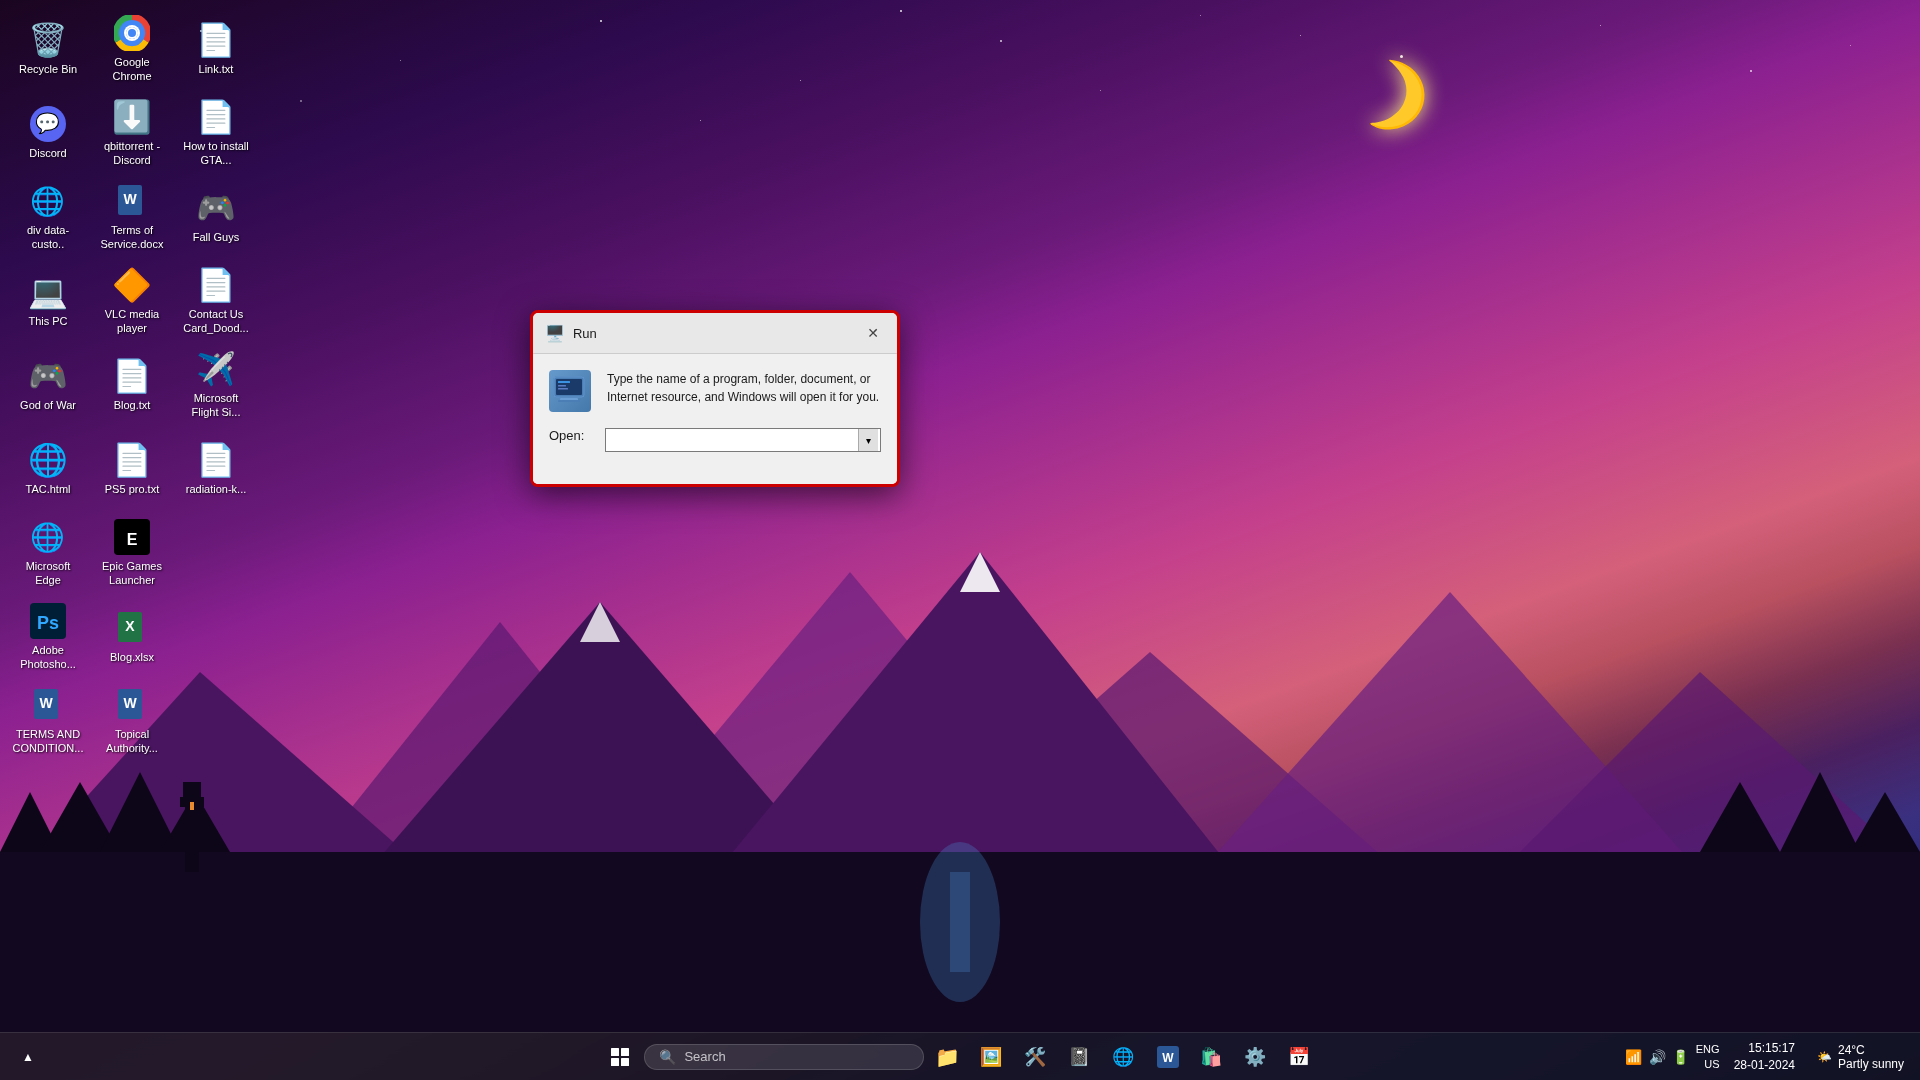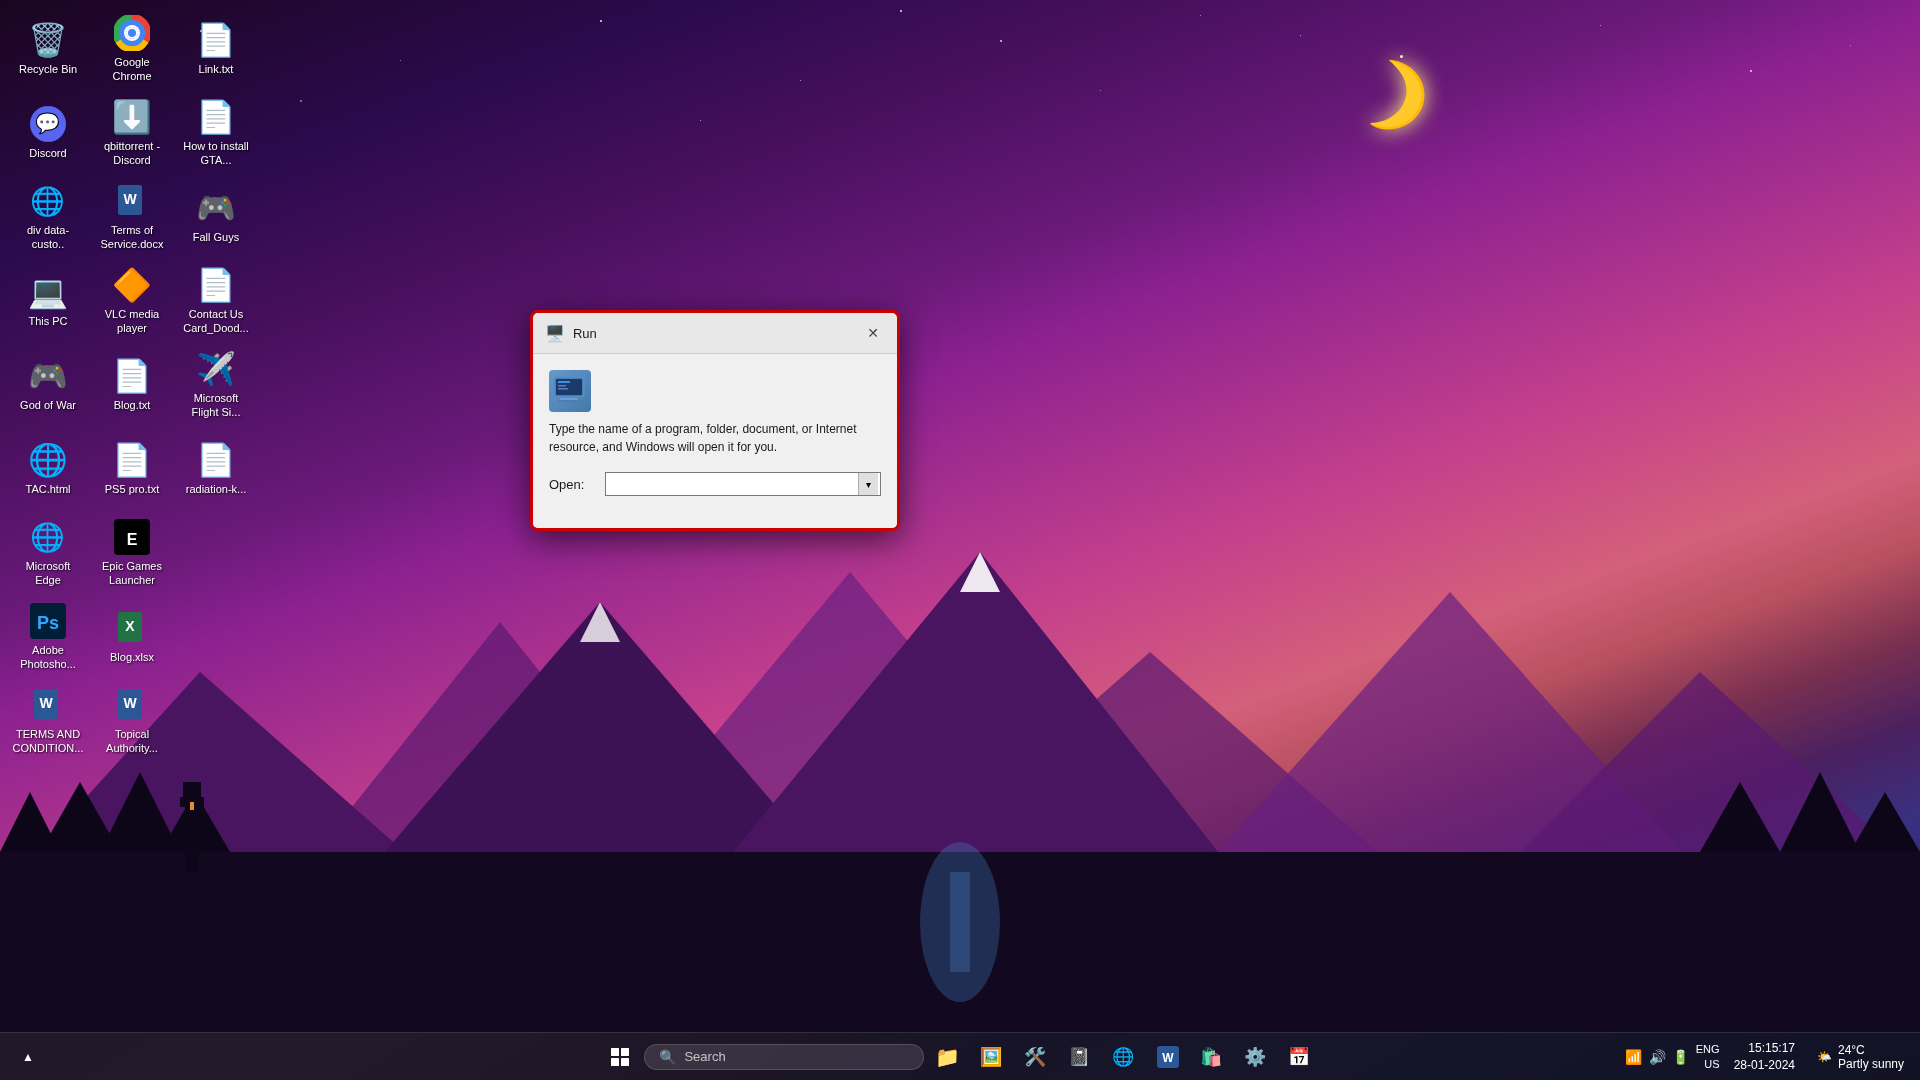--- a/index.html
+++ b/index.html
@@ -236,23 +236,22 @@
     }
 
     .dialog-body {
       padding: 16px;
       background: #f0f0f0;
     }
 
     .dialog-top-row {
       display: flex;
       align-items: flex-start;
-      gap: 8px;
+      gap: 16px;
       margin-bottom: 16px;
-      flex-direction: column;
     }
 
     .dialog-run-icon {
       width: 42px;
       height: 42px;
       background: linear-gradient(135deg, #6699cc, #4477aa);
       border-radius: 4px;
       display: flex;
       align-items: center;
       justify-content: center;
@@ -261,21 +260,20 @@
     }
 
     .dialog-description {
       font-size: 12px;
       color: #1a1a1a;
       line-height: 1.5;
     }
 
     .dialog-open-row {
       display: flex;
-      align-items: center;
       gap: 21px;
       margin-bottom: 16px;
     }
 
     .dialog-open-label {
       font-size: 13px;
       color: #1a1a1a;
       white-space: nowrap;
     }
 

